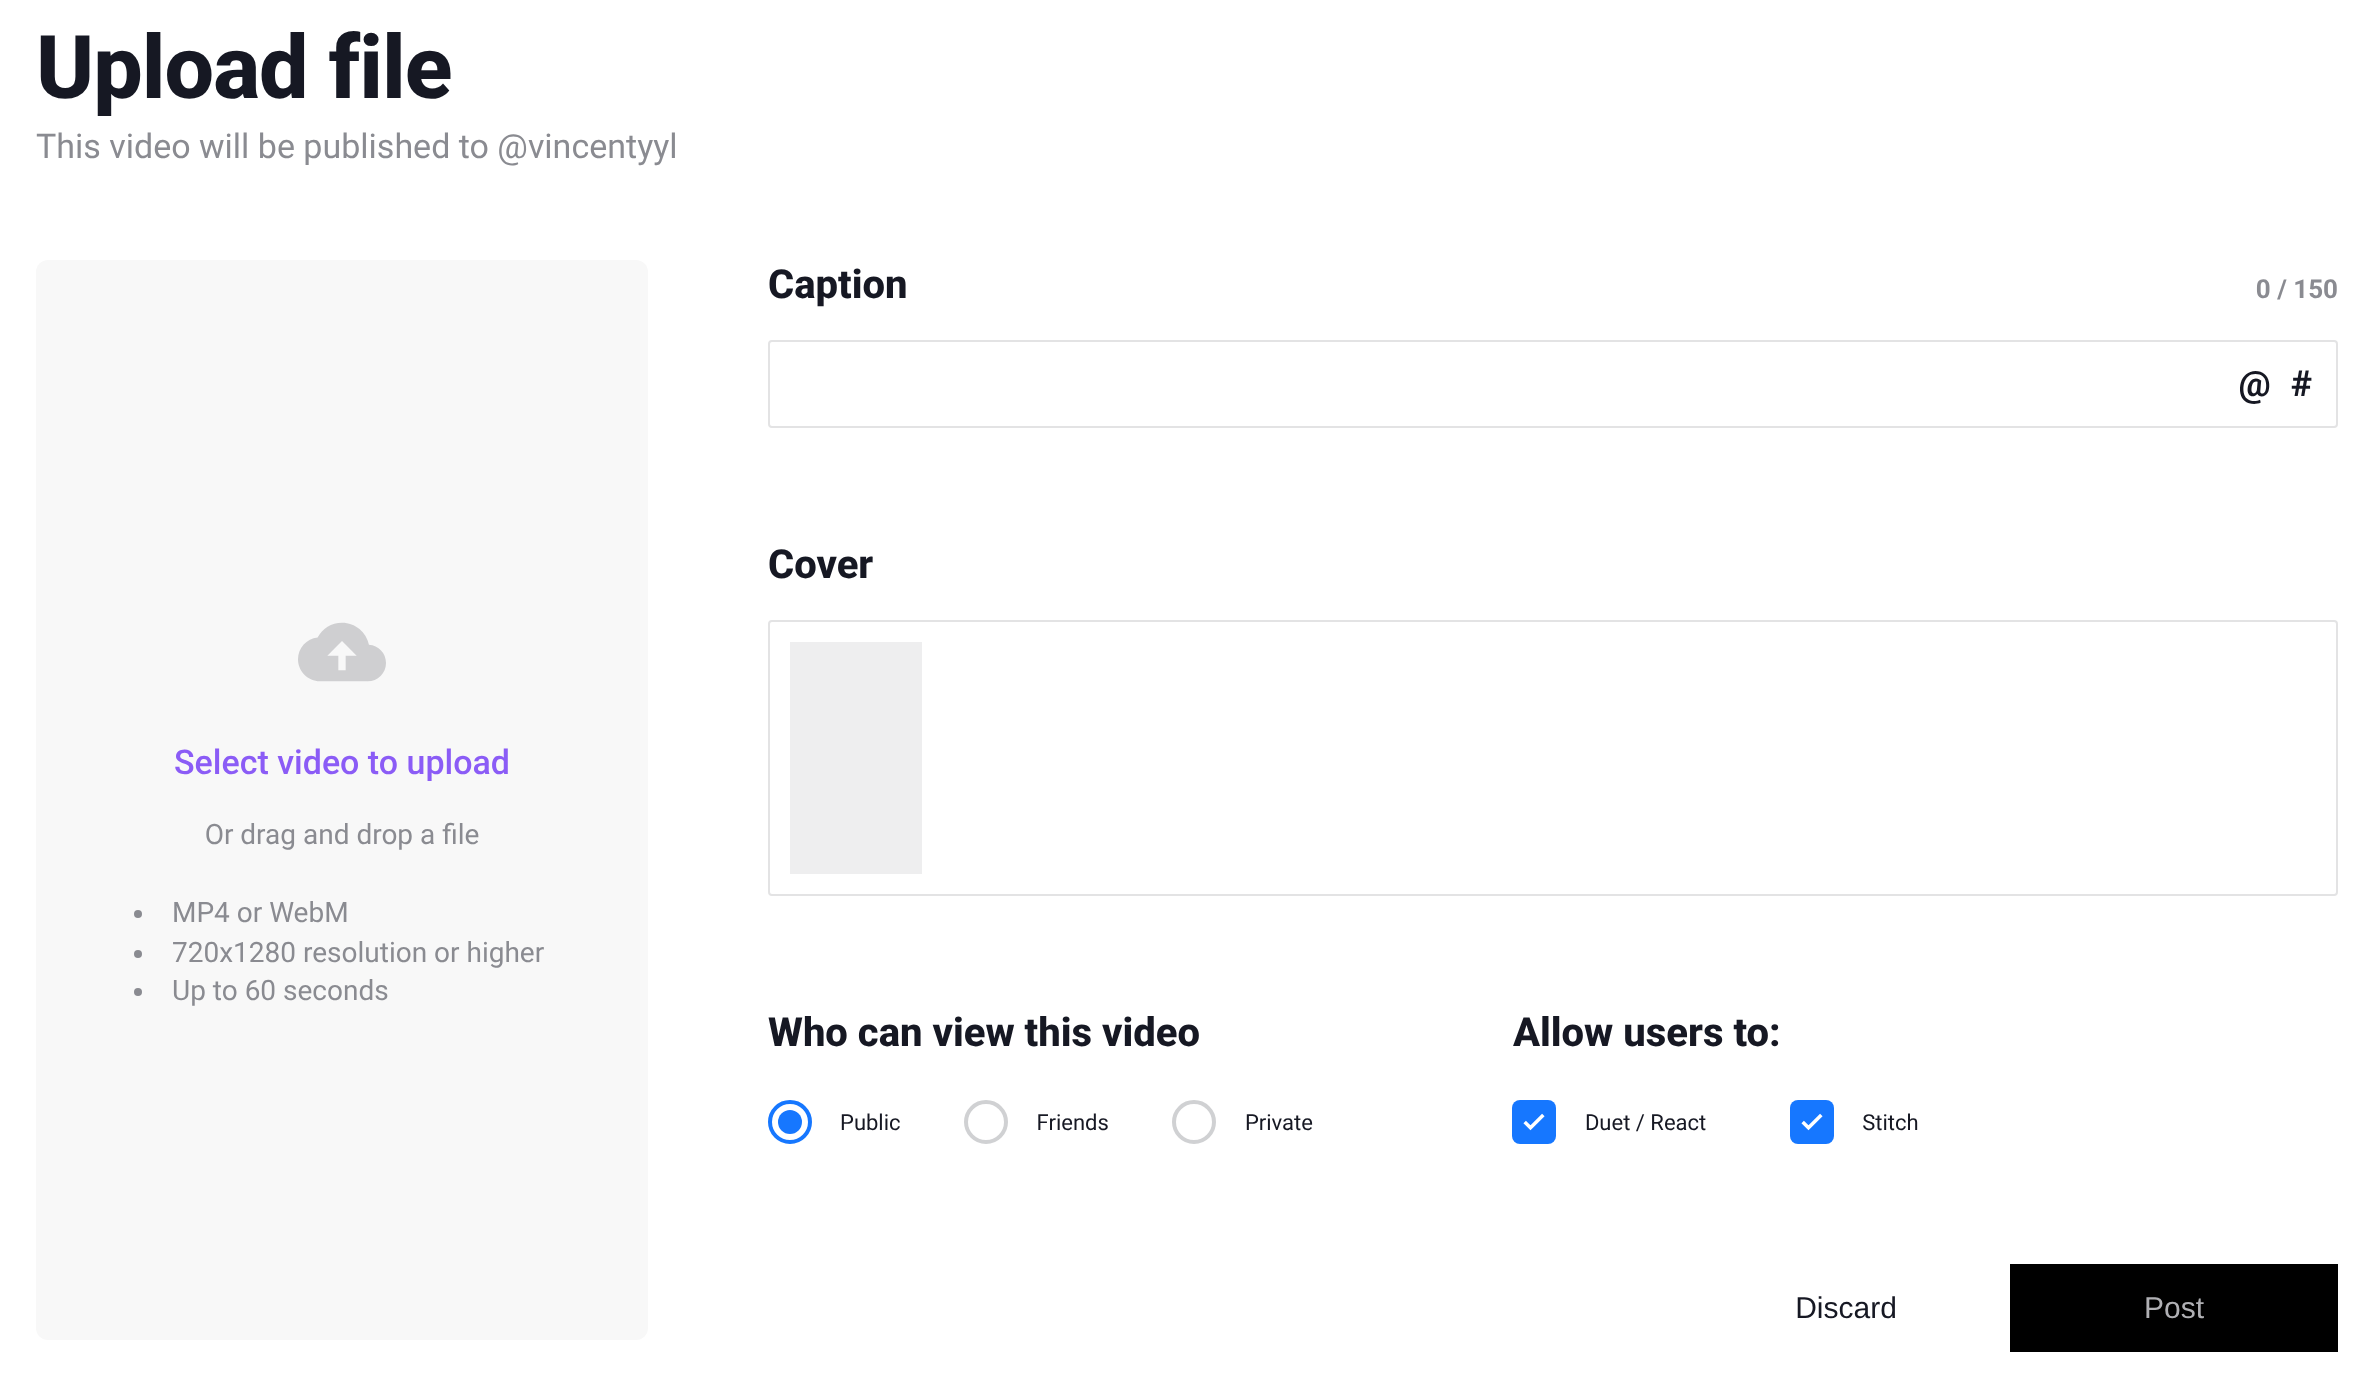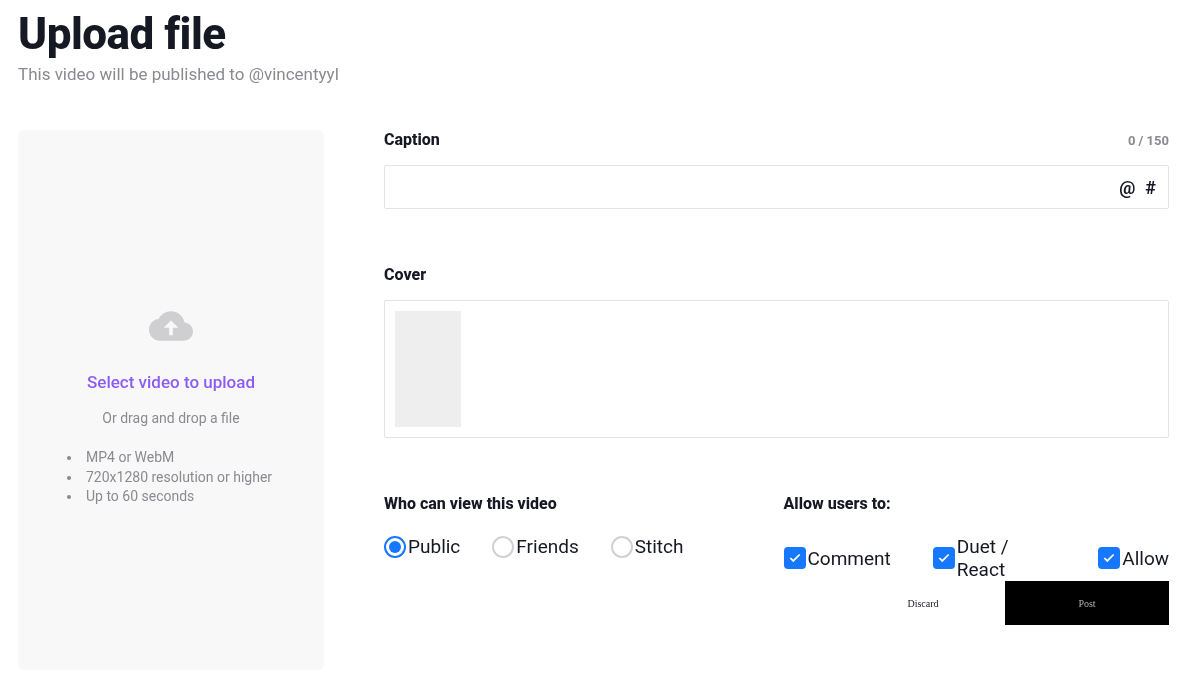--- a/index.html
+++ b/index.html
@@ -70,21 +70,21 @@
     }
     .upload-reqs li {
       line-height: 1.4;
       margin-left: 6px;
     }
     .right-col {
       flex: 1;
       padding-top: 0;
     }
     .section-label {
-      font-size: 16px;
+      font-size: 20px;
       font-weight: 800;
       margin-bottom: 16px;
     }
     .caption-header {
       display: flex;
       justify-content: space-between;
       align-items: baseline;
       margin-bottom: 16px;
     }
     .caption-header .section-label {
@@ -131,33 +131,34 @@
       margin-bottom: 56px;
     }
     .cover-thumb {
       width: 66px;
       height: 116px;
       background: #eeeeef;
     }
     .options-row {
       display: flex;
       gap: 100px;
+      margin-bottom: 60px;
     }
     .option-group .section-label {
       margin-bottom: 22px;
     }
     .radio-row {
       display: flex;
       gap: 32px;
     }
     .radio-item, .check-item {
       display: flex;
       align-items: center;
-      gap: 2px;
-      font-size: 19px;
+      gap: 14px;
+      font-size: 11px;
       cursor: pointer;
     }
     .radio-circle {
       width: 22px;
       height: 22px;
       border: 2px solid #d0d1d3;
       border-radius: 50%;
       display: flex;
       align-items: center;
       justify-content: center;
@@ -195,24 +196,24 @@
       fill: none;
     }
     .button-row {
       display: flex;
       justify-content: flex-end;
       gap: 0;
     }
     .btn {
       width: 164px;
       height: 44px;
-      font-size: 10px;
+      font-size: 15px;
       border: none;
       cursor: pointer;
-      font-family: Liberation Serif, serif;
+      font-family: Liberation Sans, sans-serif;
     }
     .btn-discard {
       background: #fff;
       color: #161823;
     }
     .btn-post {
       background: #000000;
       color: #b0b0b4;
       cursor: not-allowed;
     }
@@ -264,51 +265,43 @@
           <div class="radio-item selected">
             <span class="radio-circle"></span>
             <span>Public</span>
           </div>
           <div class="radio-item">
             <span class="radio-circle"></span>
             <span>Friends</span>
           </div>
           <div class="radio-item">
             <span class="radio-circle"></span>
-            <span>Stitch</span>
+            <span>Private</span>
           </div>
         </div>
       </div>
 
       <div class="option-group">
         <div class="section-label">Allow users to:</div>
         <div class="check-row">
           <div class="check-item">
             <span class="check-box">
               <svg viewBox="0 0 24 24">
                   <polyline points="4 12 9 17 20 6"></polyline>
                 </svg>
             </span>
-            <span>Comment</span>
+            <span>Duet / React</span>
           </div>
           <div class="check-item">
             <span class="check-box">
               <svg viewBox="0 0 24 24">
                   <polyline points="4 12 9 17 20 6"></polyline>
                 </svg>
             </span>
-            <span>Duet / React</span>
-          </div>
-          <div class="check-item">
-            <span class="check-box">
-              <svg viewBox="0 0 24 24">
-                  <polyline points="4 12 9 17 20 6"></polyline>
-                </svg>
-            </span>
-            <span>Allow</span>
+            <span>Stitch</span>
           </div>
         </div>
       </div>
     </div>
 
     <div class="button-row">
       <button class="btn btn-discard">Discard</button>
       <button class="btn btn-post">Post</button>
     </div>
   </div>

